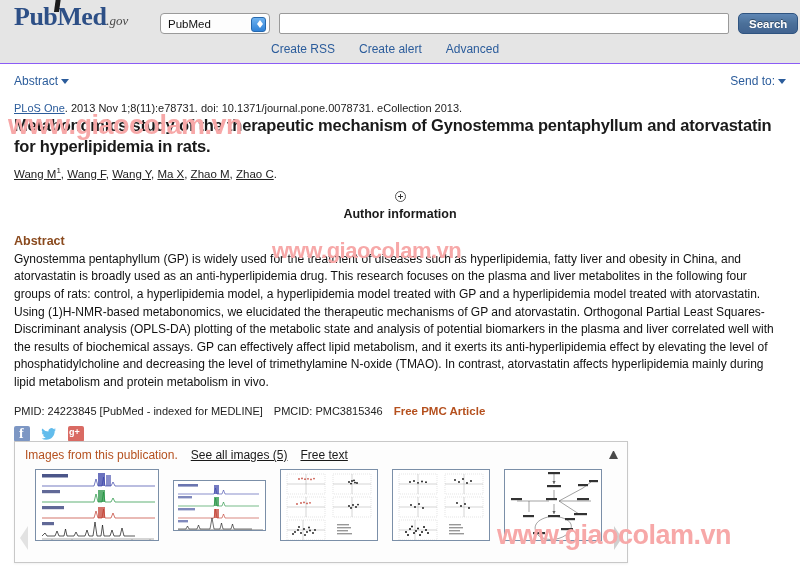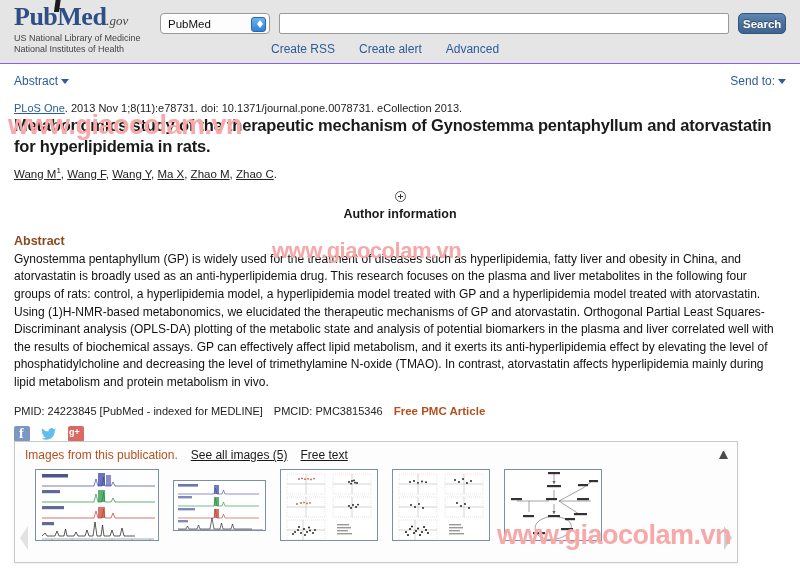--- a/index.html
+++ b/index.html
@@ -103,21 +103,21 @@
     margin-left: 9px;
     background: #ffffff;
     border: 1px solid #9a9a9a;
     border-radius: 2px;
     font-size: 12px; color:#111;
     padding: 0 5px;
     font-family: "Liberation Sans", sans-serif;
   }
   .search-btn {
     margin-left: 9px;
-    height: 21px; padding: 0 4px;
+    height: 21px; padding: 0 10px;
     background: linear-gradient(180deg,#5f87b5 0%, #4b7099 50%, #416390 100%);
     border: 1px solid #2f5480;
     border-radius: 5px;
     color:#fff; font-size: 11.5px; font-weight: bold;
     font-family: "Liberation Sans", sans-serif;
     cursor: pointer;
     text-shadow: 0 -1px 0 rgba(0,0,0,.4);
   }
   .pm-links {
     position:absolute; left: 271px; top: 42px;
@@ -207,21 +207,21 @@
   .s-tw { background:transparent; }
   .s-gp { background:#d96a63; }
   .s-gp::after {
     content:"g+"; position:absolute; left:1px; top:1px;
     color:#fff; font-size:9px; font-weight:bold;
   }
 
   
   .img-panel {
     position:absolute; left: 14px; top: 441px;
-    width: 724px; height: 122px;
+    width: 614px; height: 122px;
     border: 1px solid #c8c8c8;
     background: #fdfdfd;
     box-shadow: 0 1px 2px rgba(0,0,0,.06);
   }
   .img-panel-head {
     display:flex; align-items:center; gap: 13px;
     padding: 6px 10px 0 10px;
     font-size: 12px;
   }
   .img-panel-head .ttl { color:#b5501e; }
@@ -267,24 +267,20 @@
 </head>
 <body>
 
 <div id="page">
 
 
   <div class="pm-header">
     <div class="pm-logo-wrap">
       <div class="pm-logo">
         <span>Pub</span><span class="mwrap"><span class="flag"></span><span>Med</span></span><span class="dotgov">.gov</span>
-      </div>
-      <div class="pm-tagline">
-        <div>US National Library of Medicine</div>
-        <div>National Institutes of Health</div>
       </div>
     </div>
 
     <div class="pm-search-row">
       <div class="db-select">
         <span>PubMed</span>
         <span class="stepper"></span>
       </div>
       <input class="search-input" type="text" value="" placeholder="" style="">
       <button class="search-btn">Search</button>

